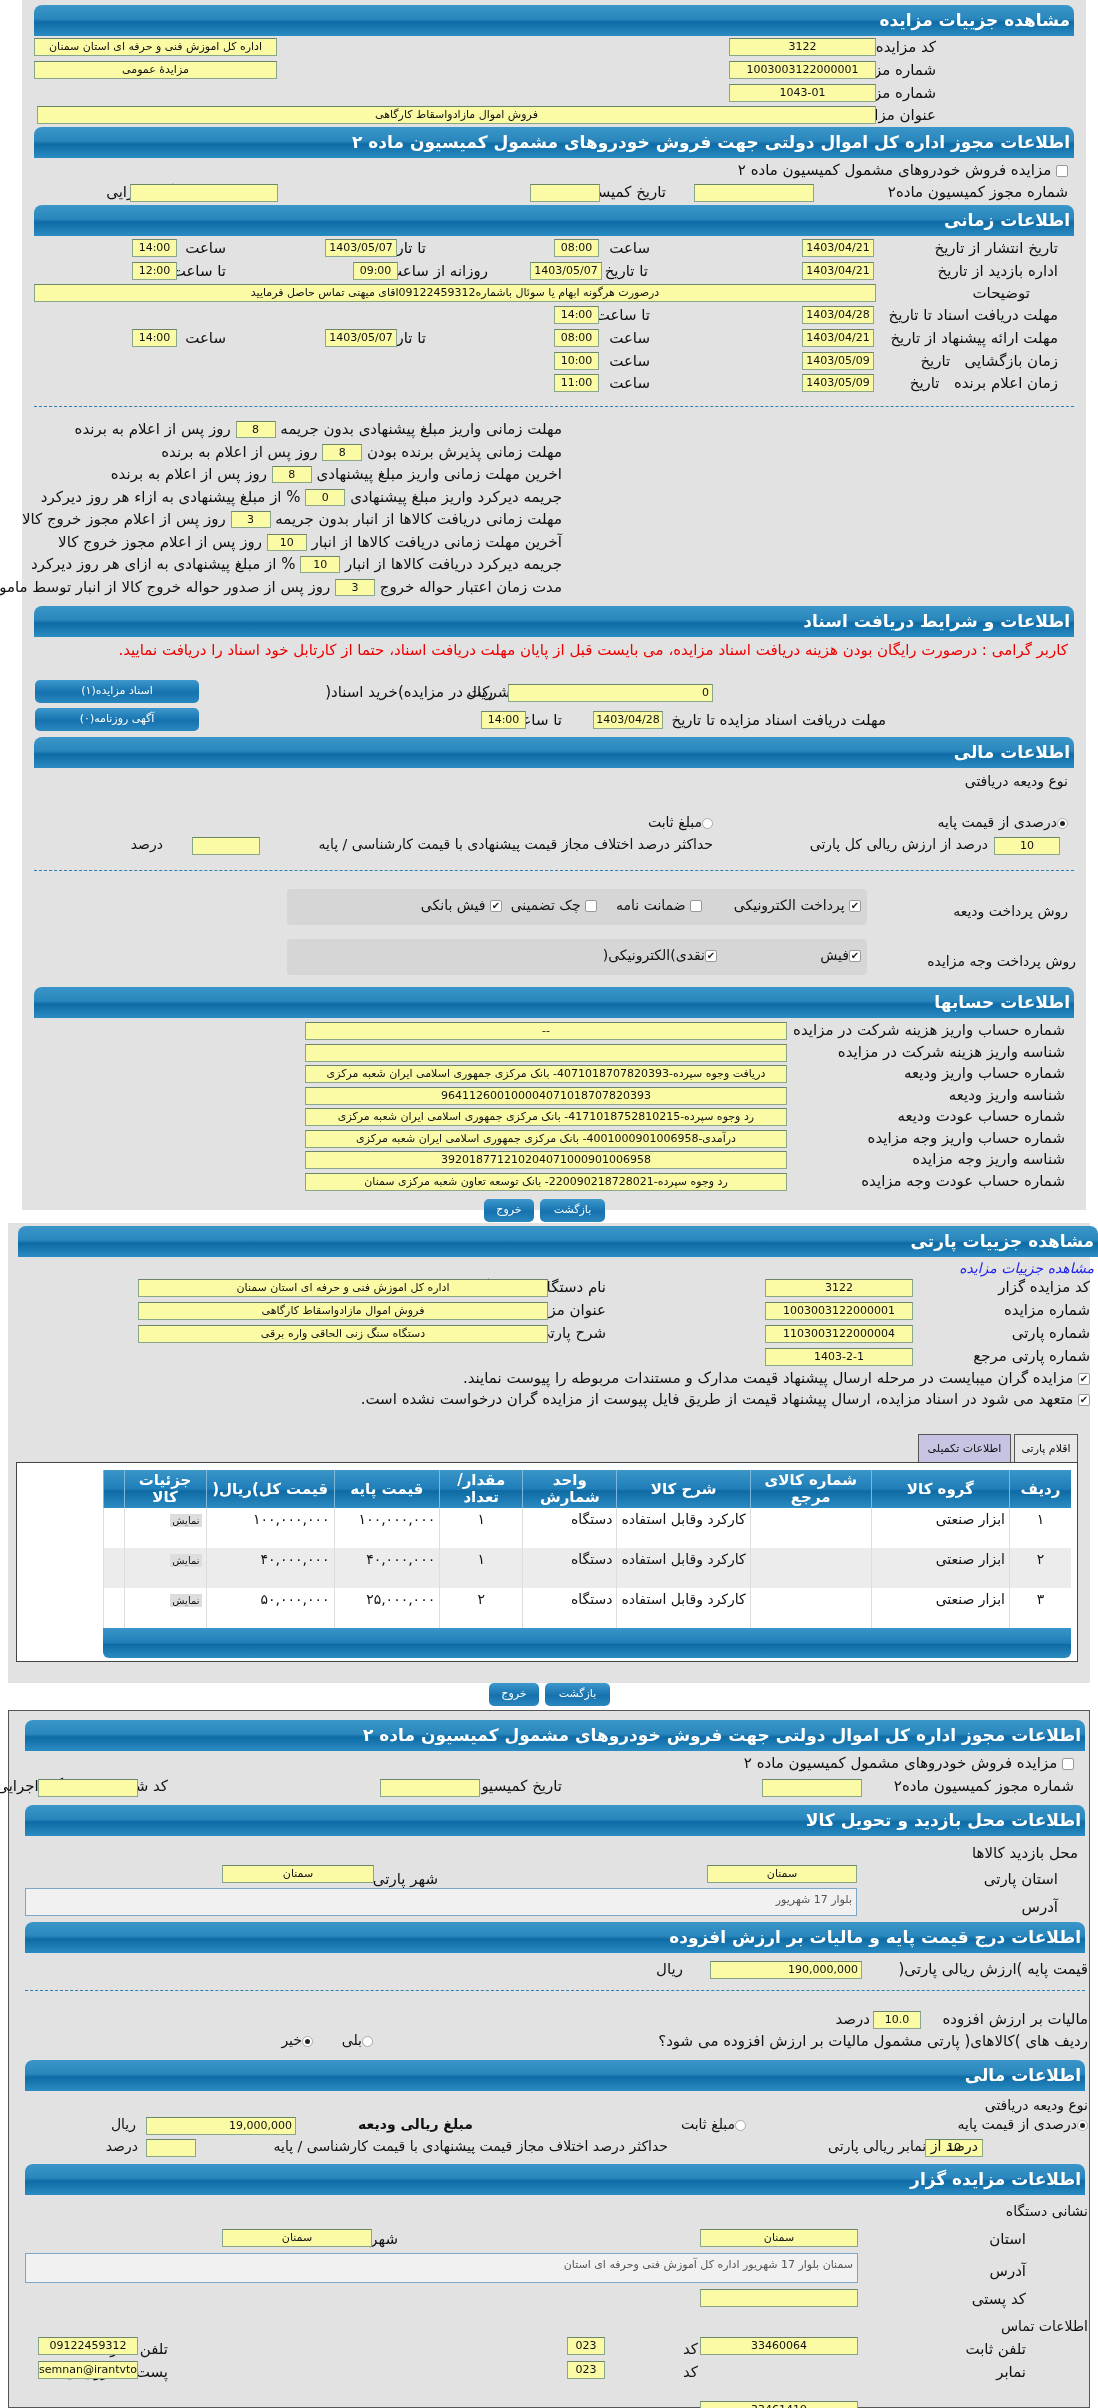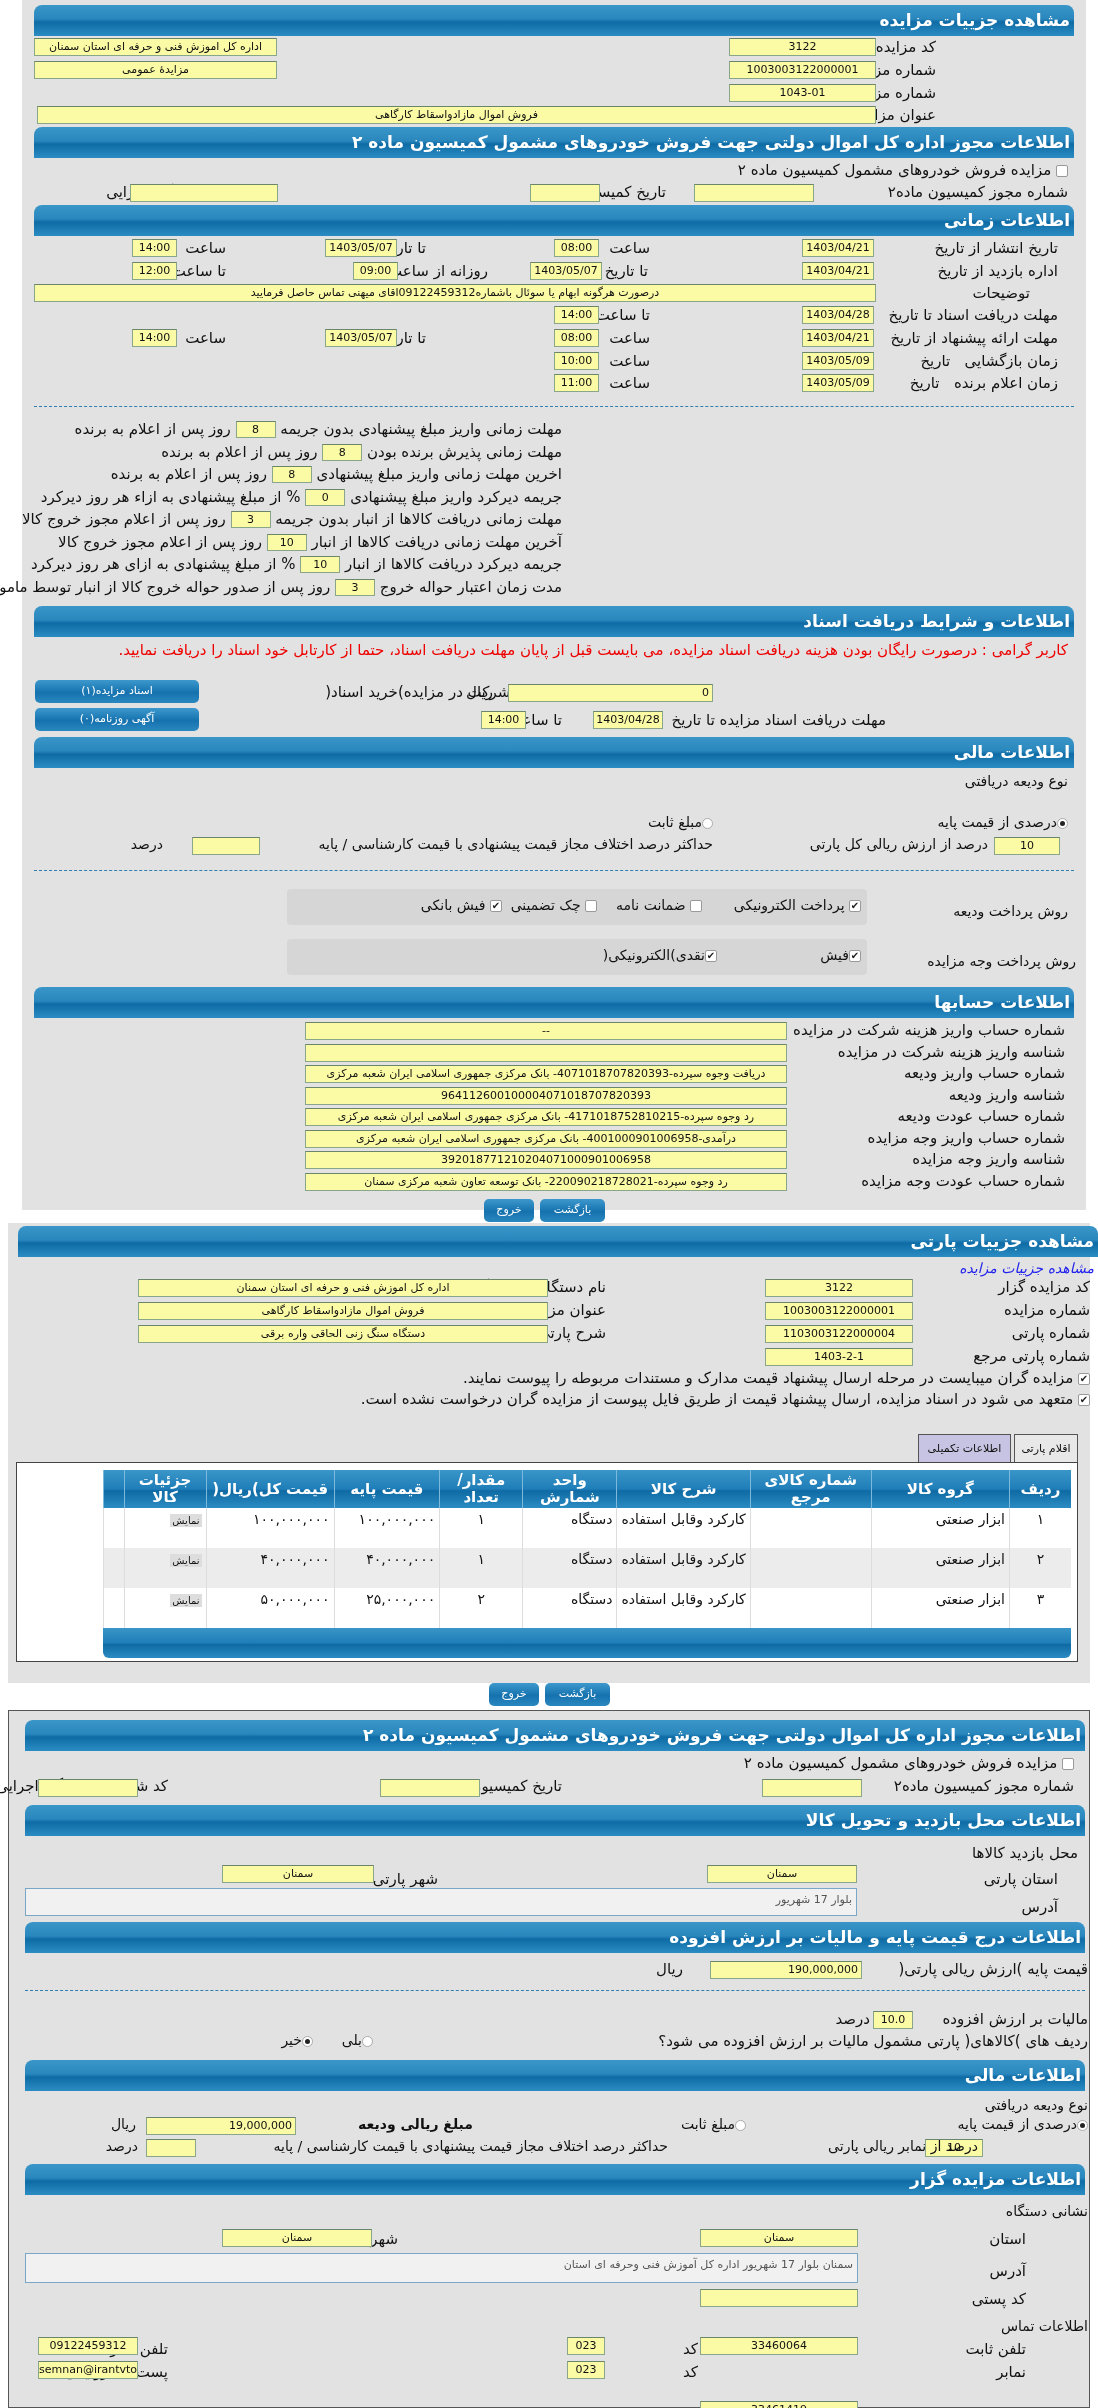--- a/index.html
+++ b/index.html
@@ -304,21 +304,21 @@
 <div class="txa" style="left:25px;top:1888px;width:832px;height:28px;">بلوار 17 شهریور</div>
 
 <div class="hdr" style="left:25px;top:1922px;width:1060px;">اطلاعات درج قیمت پایه و مالیات بر ارزش افزوده</div>
 <span class="lbl" style="right:10px;top:1960px;">قیمت پایه )ارزش ریالی پارتی(</span>
 <div class="inp" style="left:710px;top:1961px;width:152px;text-align:right;padding-right:3px;">190,000,000</div>
 <span class="lbl" style="right:415px;top:1960px;">ریال</span>
 
 <div class="dots" style="left:25px;top:1990px;width:1060px;"></div>
 
 <span class="lbl" style="right:10px;top:2010px;">مالیات بر ارزش افزوده</span>
-<div class="inp" style="left:873px;top:2011px;width:40px;text-align:center;">10.0</div>
+<div class="inp" style="left:873px;top:2011px;width:48px;text-align:center;">10.0</div>
 <span class="lbl" style="right:228px;top:2010px;">درصد</span>
 <span class="lbl" style="right:10px;top:2032px;">ردیف های )کالاهای( پارتی مشمول مالیات بر ارزش افزوده می شود؟</span>
 <span class="lbls" style="right:725px;top:2032px;"><span class="rad"></span><span>بلی</span></span>
 <span class="lbls" style="right:785px;top:2032px;"><span class="rad on"></span><span>خیر</span></span>
 
 <div class="hdr" style="left:25px;top:2060px;width:1060px;">اطلاعات مالی</div>
 <span class="lbls" style="right:10px;top:2097px;">نوع ودیعه دریافتی</span>
 <span class="lbls" style="right:10px;top:2116px;"><span class="rad on"></span><span>درصدی از قیمت پایه</span></span>
 <span class="lbls" style="right:352px;top:2116px;"><span class="rad"></span><span>مبلغ ثابت</span></span>
 <span class="lbls" style="right:625px;top:2116px;font-weight:bold;">مبلغ ریالی ودیعه</span>

